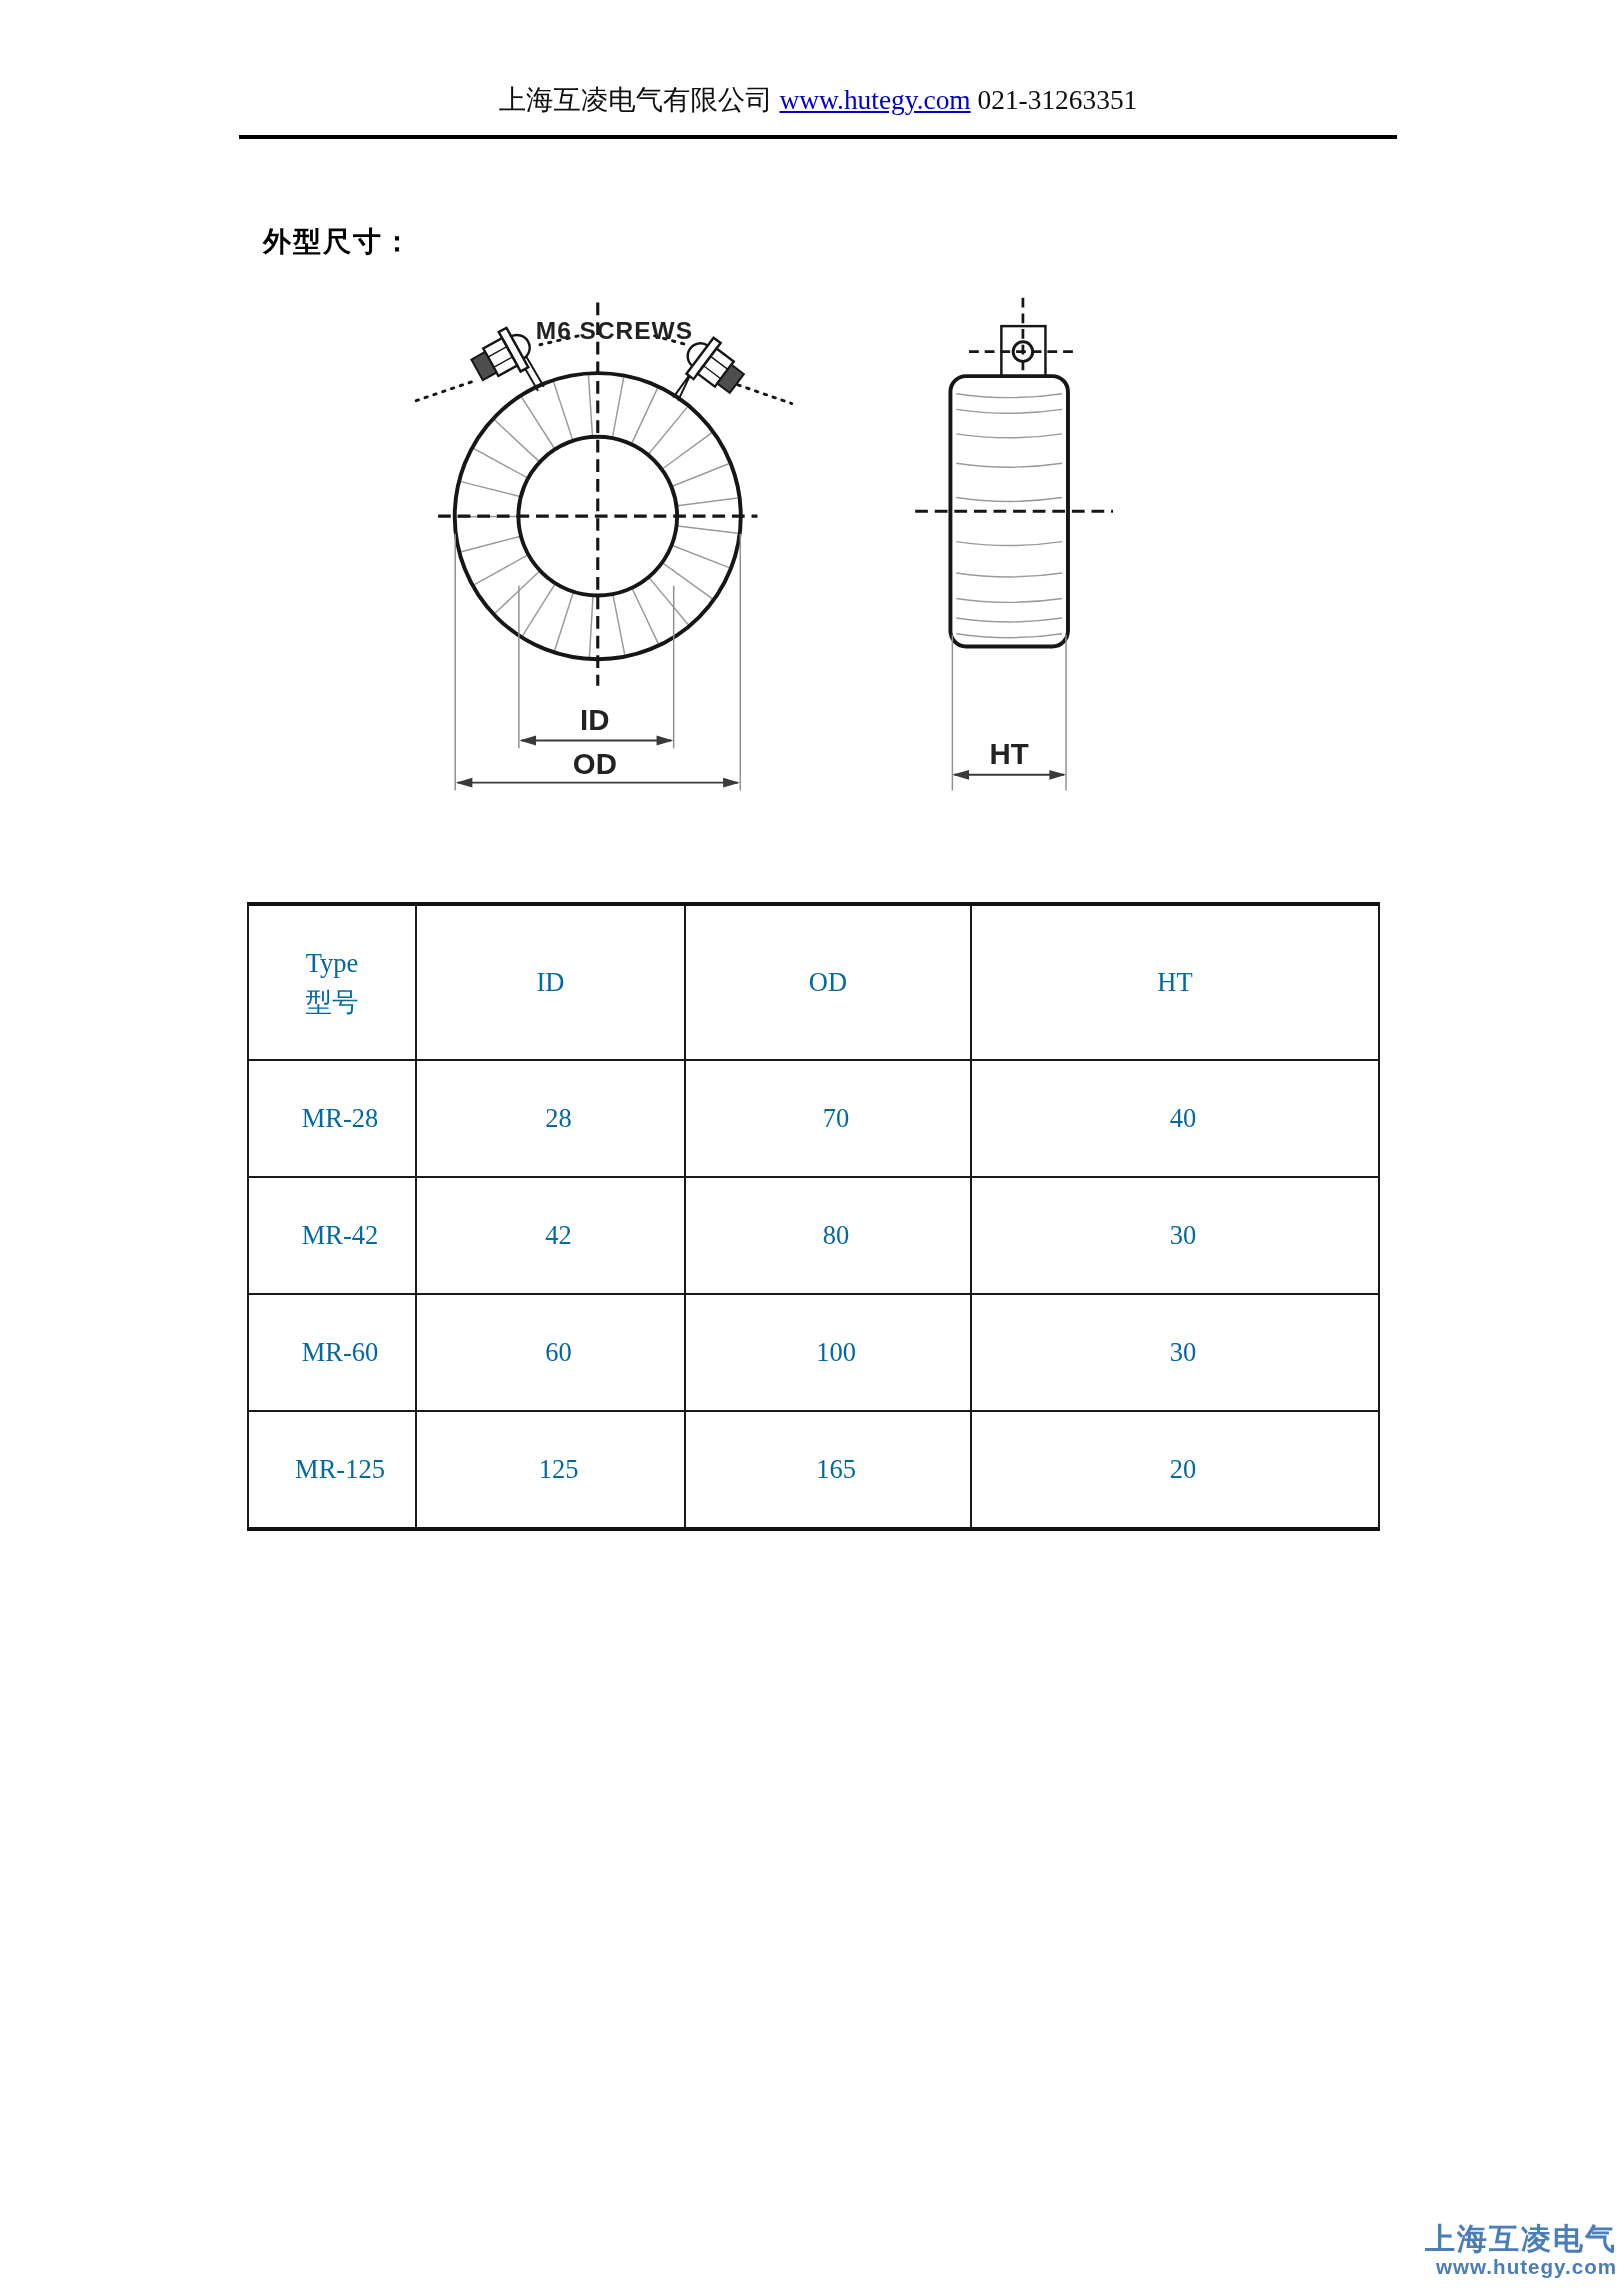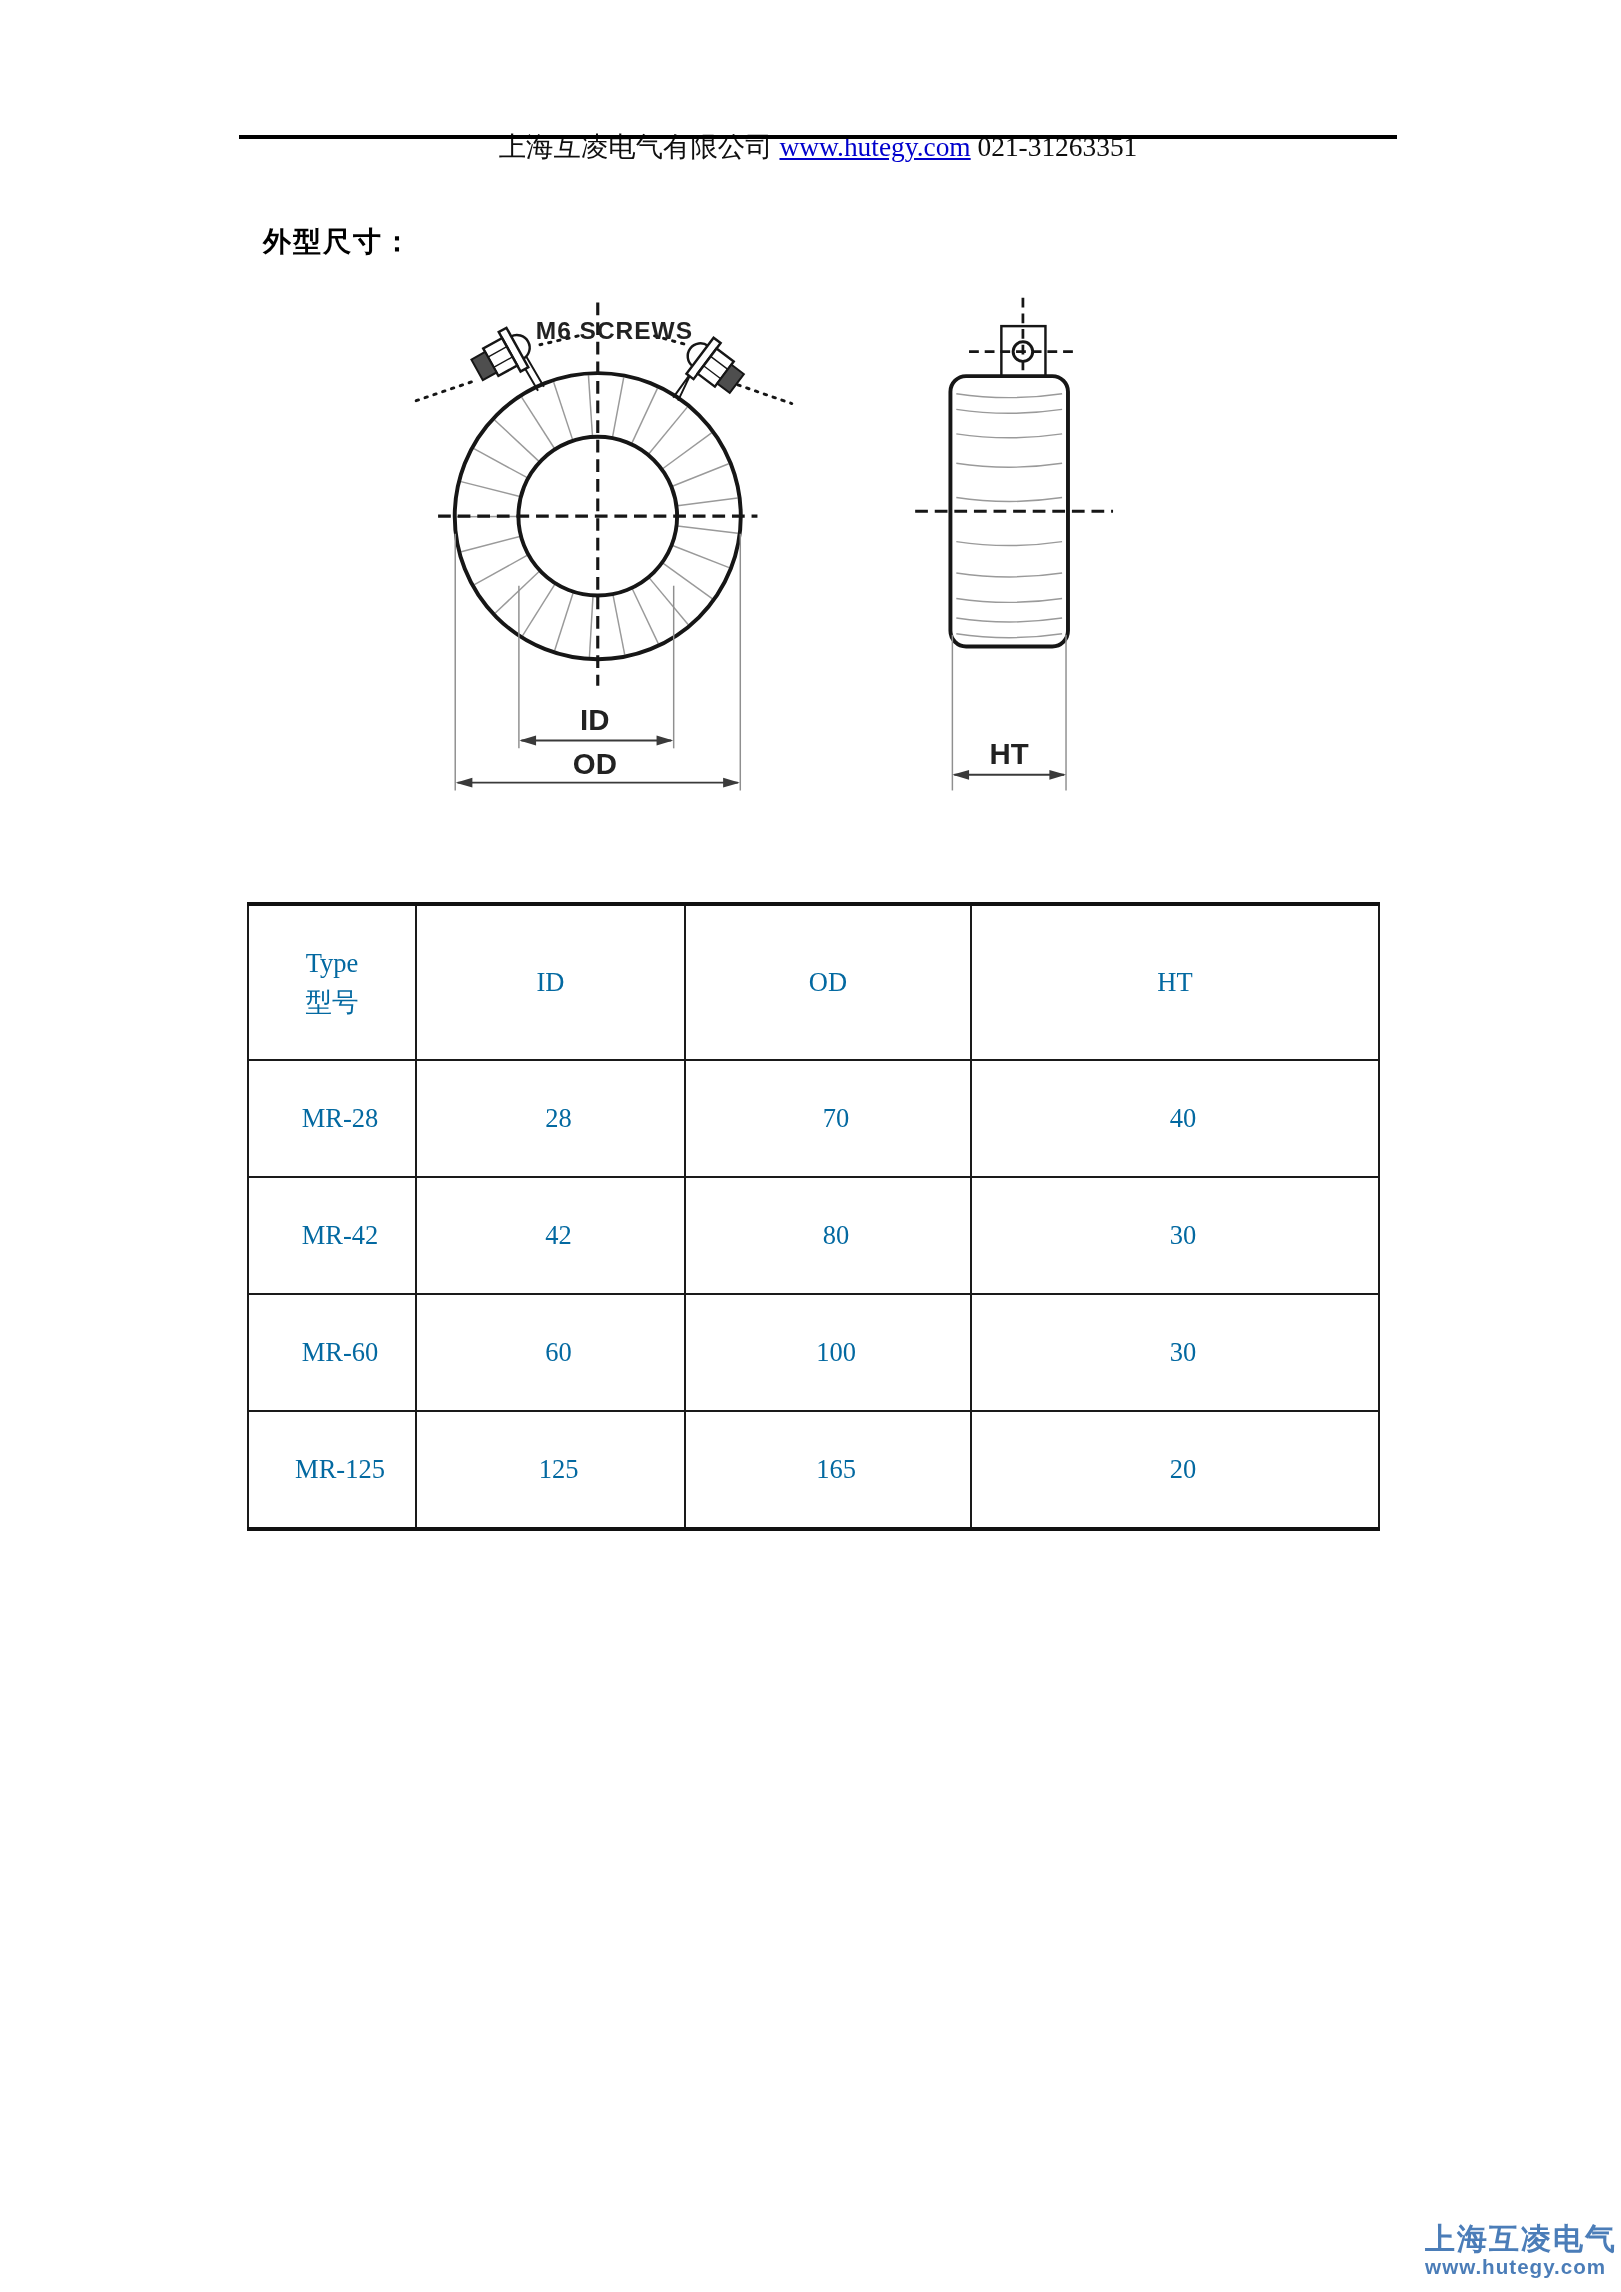--- a/index.html
+++ b/index.html
@@ -3,21 +3,21 @@
 <meta charset="utf-8">
 <style>
   html,body{margin:0;padding:0;background:#e8e8e8;}
   #page{
     position:relative;width:1621px;height:2293px;background:#ffffff;
     font-family:"Liberation Serif", serif;overflow:hidden;
   }
   
   #doc-header{
     position:absolute;left:239px;top:82px;width:1158px;
-    text-align:center;font-size:27.4px;color:#0f0f0f;white-space:nowrap;margin-top:47px;
+    text-align:center;font-size:27.4px;color:#0f0f0f;white-space:nowrap;
   }
   #doc-header a{color:#0000cc;text-decoration:underline;}
   #header-rule{
     position:absolute;left:239px;top:135px;width:1158px;height:3.9px;background:#000;
   }
   
   #section-title{
     position:absolute;left:263px;top:223px;
     font-family:"Liberation Sans",sans-serif;
     font-size:28px;font-weight:700;color:#000000;letter-spacing:2px;
@@ -52,21 +52,21 @@
   }
   #spec-table td{
     border:2px solid #1a1a1a;text-align:center;vertical-align:middle;
     padding:0;overflow:hidden;
   }
   #spec-table tr.header-row td{height:153px;}
   #spec-table tr.data-row td{height:115px;padding-left:16px;}
   .th-type{white-space:pre-line;line-height:1.45;}
   
   #footer-logo{
-    position:absolute;right:3.9px;top:2223px;text-align:left;
+    position:absolute;right:3.9px;top:2223px;text-align:right;
     font-family:"Liberation Sans",sans-serif;font-weight:700;color:#4b7db8;
     line-height:1.05;
   }
   #footer-brand{font-size:30px;letter-spacing:2px;}
   #footer-site{font-size:20.6px;letter-spacing:1px;margin-top:1px;}
 </style>
 </head>
 <body>
 
 <div id="page">

